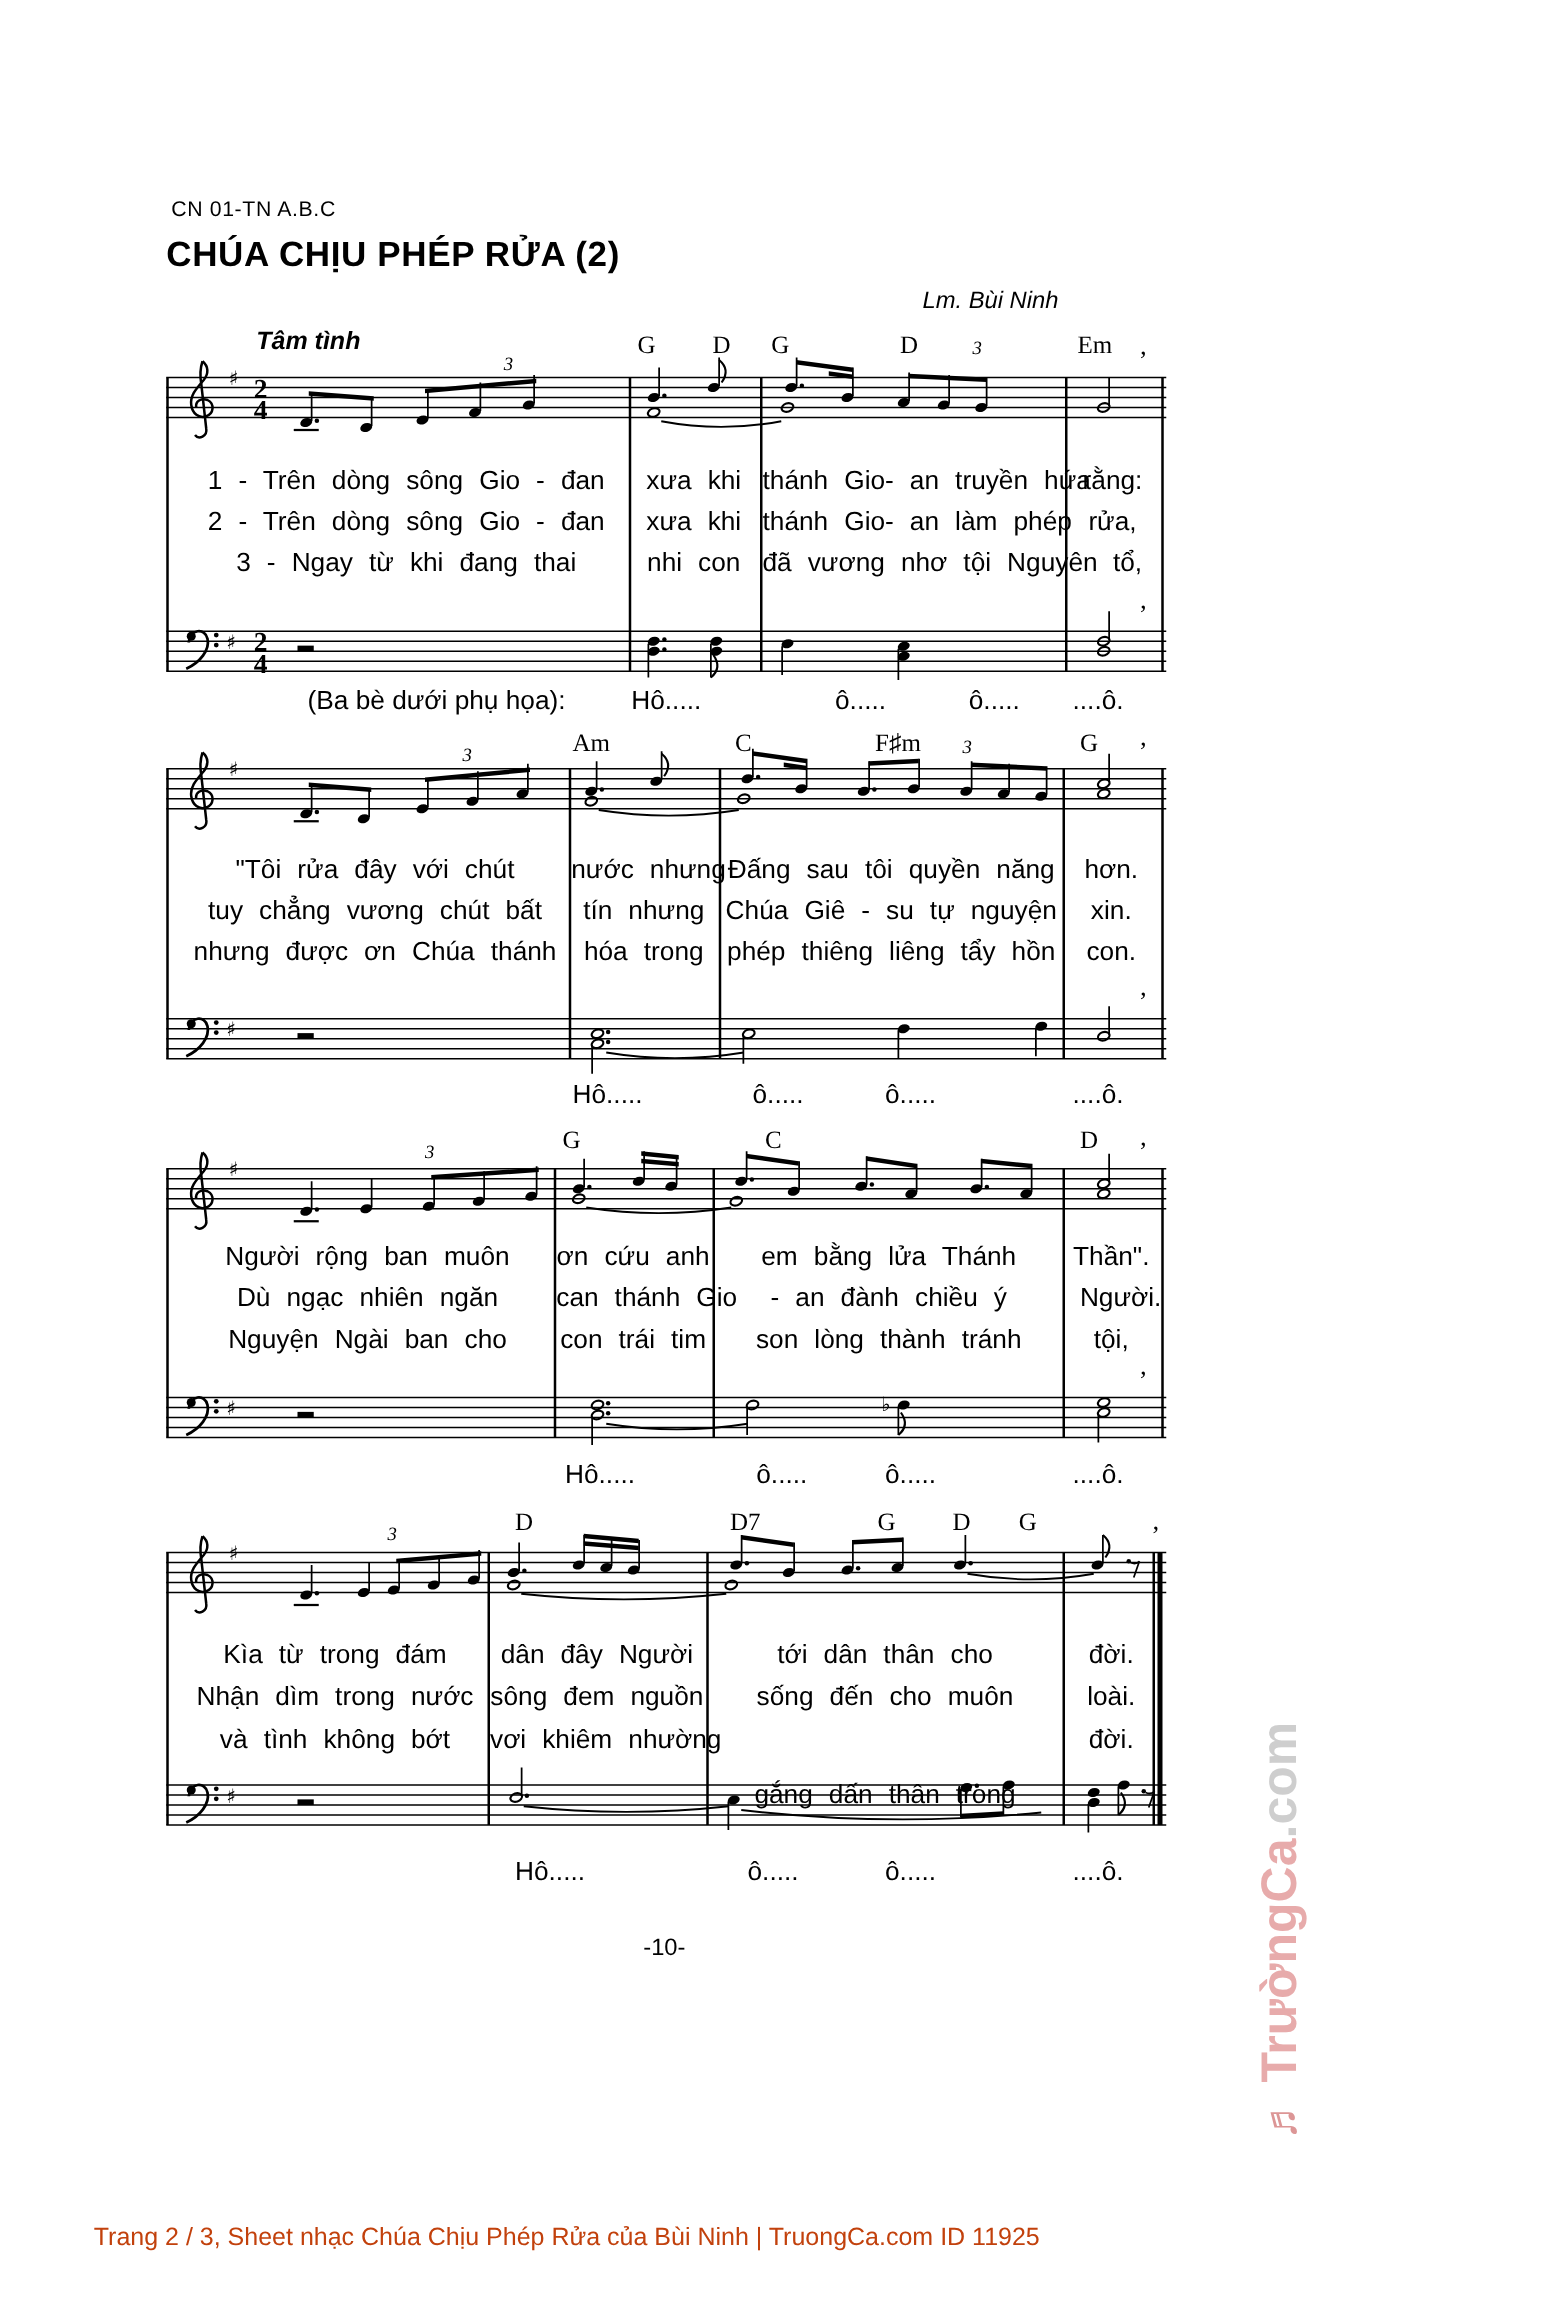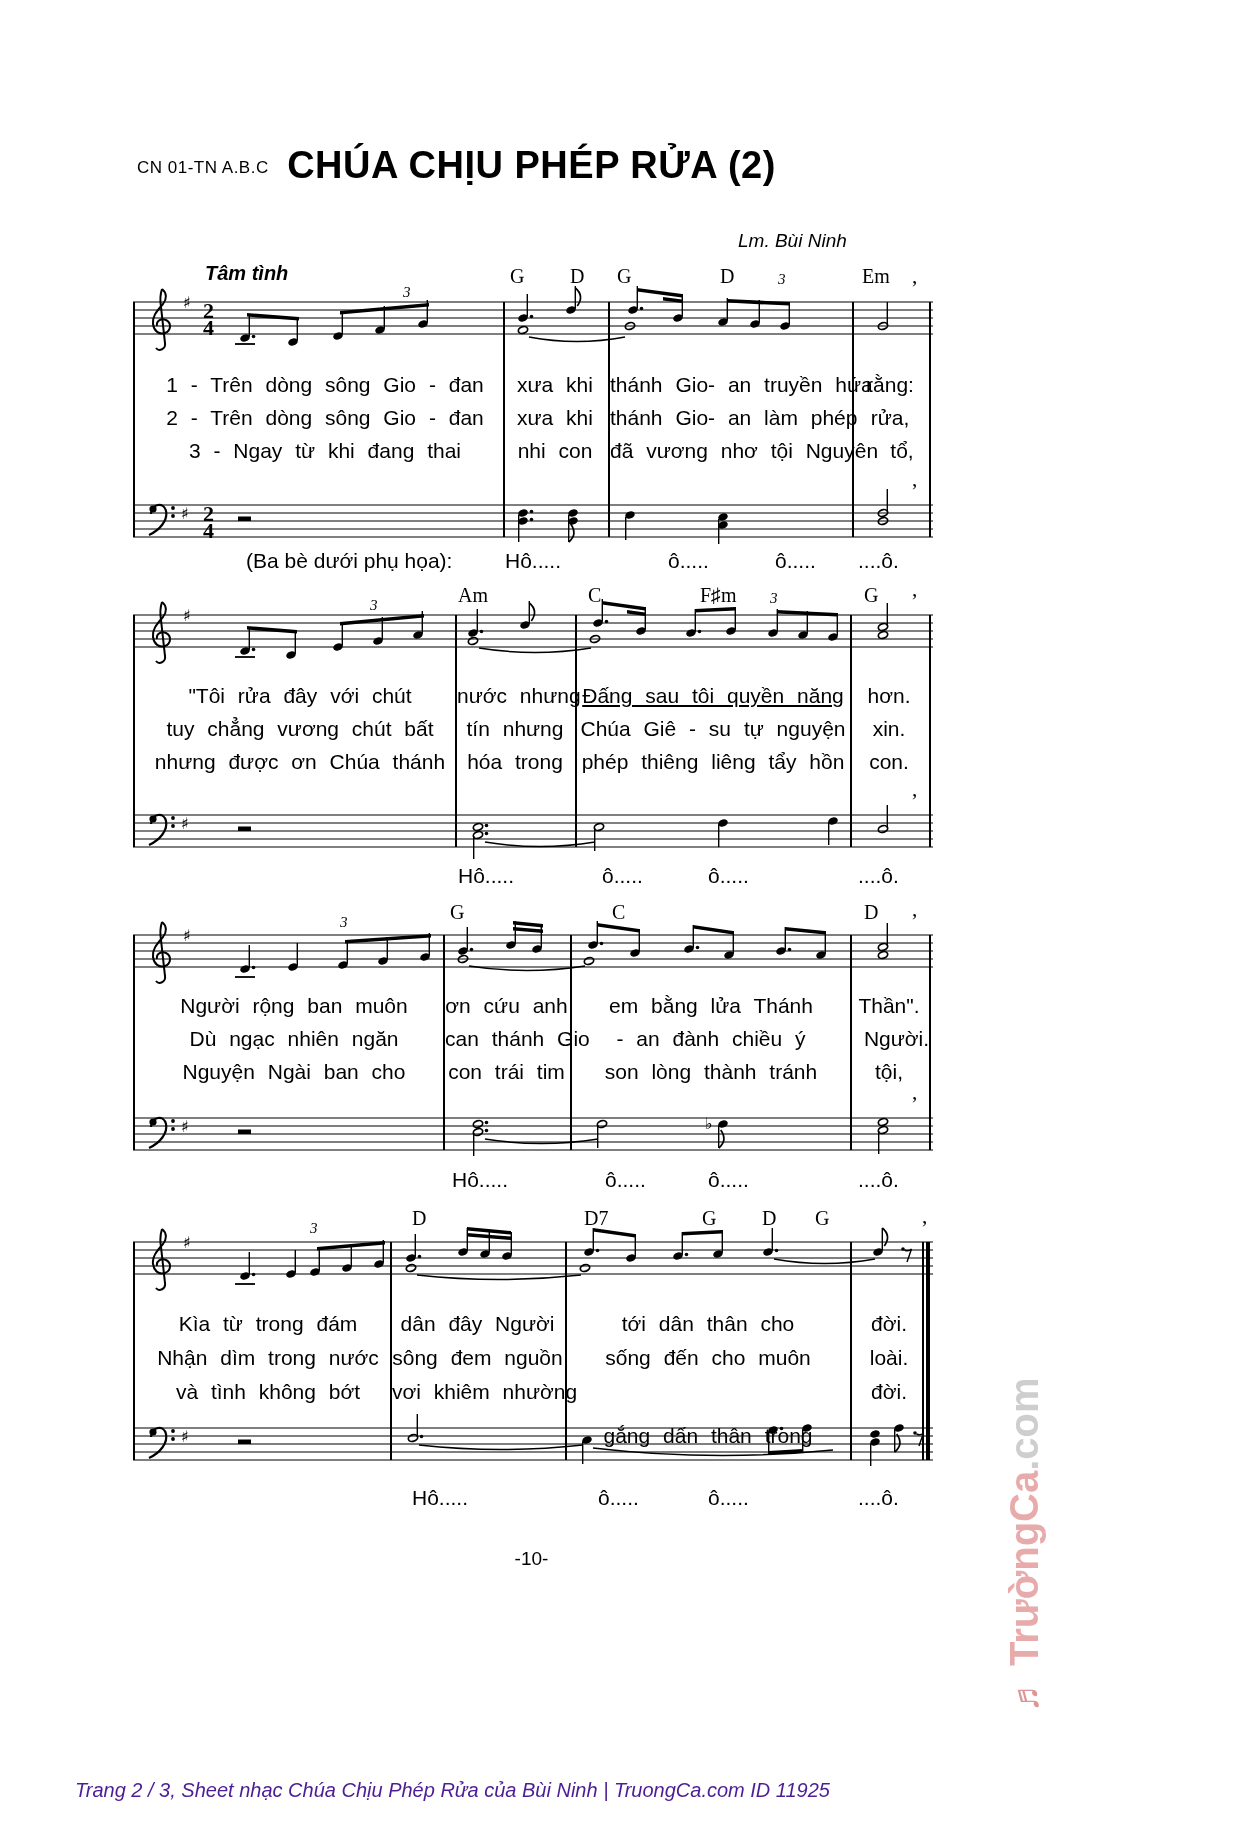--- a/index.html
+++ b/index.html
@@ -1,31 +1,31 @@
 <!DOCTYPE html>
 <html><head>
 <meta charset="utf-8">
 <style>
   html,body{margin:0;padding:0;background:#888;}
   .page{position:relative;width:1240px;height:1841px;background:#ffffff;overflow:hidden;
         font-family:"Liberation Sans",sans-serif;color:#000;}
   .abs{position:absolute;}
   .code{font-size:17px;letter-spacing:.5px;}
-  .title{font-size:38px;font-weight:bold;letter-spacing:.5px;text-align:center;}
+  .title{font-size:28px;font-weight:bold;letter-spacing:.5px;text-align:left;margin-top:44px;}
   .subtitle{font-size:20px;text-align:center;}
   .author{font-size:19px;font-style:italic;}
   .tempo{font-size:20px;font-style:italic;font-weight:bold;white-space:nowrap;}
   .chord{position:absolute;font-family:"Liberation Serif",serif;font-size:20px;white-space:nowrap;}
   .trip{position:absolute;font-family:"Liberation Serif",serif;font-style:italic;font-size:15px;}
   .lyr{position:absolute;font-size:21px;line-height:26px;text-align:center;word-spacing:7px;white-space:nowrap;}
   .har{position:absolute;font-size:21px;white-space:nowrap;}
   .bar{position:absolute;width:1.5px;background:#000;}
   .bar-thick{position:absolute;width:4px;background:#000;}
   .pagenum{font-size:19px;text-align:center;}
-  .footer{font-size:20px;color:#4c1d95;white-space:nowrap;font-style:italic;}
+  .footer{font-size:20px;color:#c2410c;white-space:nowrap;}
   .watermark{position:absolute;left:1002px;top:1712px;width:484px;height:44px;
              transform:rotate(-90deg);transform-origin:0 0;font-weight:bold;font-size:40px;
              white-space:nowrap;opacity:.9;}
   .wm-icon{color:#d98b8b;font-size:36px;margin-right:10px;}
   .wm-name{color:#e5a2a2;}
   .wm-tld{color:#c9c9c9;}
   svg{overflow:visible;}
 </style>
 </head>
 <body>
@@ -219,21 +219,21 @@
         <ellipse cx="700" cy="37" rx="4.9" ry="3.5" fill="#000" transform="rotate(-18 700 37)"></ellipse>
         <line x1="704.3" y1="35.8" x2="704.3" y2="13" stroke="#000" stroke-width="1.4"></line>
         <polygon points="644,10 704,13 704,16.6 644,13.6" fill="#000"></polygon>
         <ellipse cx="750" cy="27" rx="4.8" ry="3.3" fill="none" stroke="#000" stroke-width="1.7" transform="rotate(-18 750 27)"></ellipse>
         <ellipse cx="750" cy="35" rx="4.8" ry="3.3" fill="none" stroke="#000" stroke-width="1.7" transform="rotate(-18 750 35)"></ellipse>
         <line x1="754.3" y1="25.8" x2="754.3" y2="3" stroke="#000" stroke-width="1.4"></line>
         <text x="778" y="8" font-size="21" font-family="Liberation Serif,serif">’</text>
       </svg>
     <div class="lyr" style="left:150px;top:683px;width:300px;">"Tôi rửa đây với chút</div>
     <div class="lyr" style="left:457px;top:683px;width:116px;">nước nhưng</div>
-    <div class="lyr" style="left:578px;top:683px;width:270px;text-decoration:underline;">Đấng sau tôi quyền năng</div>
+    <div class="lyr" style="left:578px;top:683px;width:270px;">Đấng sau tôi quyền năng</div>
     <div class="lyr" style="left:850px;top:683px;width:78px;">hơn.</div>
     <div class="lyr" style="left:150px;top:716px;width:300px;">tuy chẳng vương chút bất</div>
     <div class="lyr" style="left:457px;top:716px;width:116px;">tín nhưng</div>
     <div class="lyr" style="left:578px;top:716px;width:270px;">Chúa Giê - su tự nguyện</div>
     <div class="lyr" style="left:850px;top:716px;width:78px;">xin.</div>
     <div class="lyr" style="left:150px;top:749px;width:300px;">nhưng được ơn Chúa thánh</div>
     <div class="lyr" style="left:457px;top:749px;width:116px;">hóa trong</div>
     <div class="lyr" style="left:578px;top:749px;width:270px;">phép thiêng liêng tẩy hồn</div>
     <div class="lyr" style="left:850px;top:749px;width:78px;">con.</div>
     <svg id="b2" class="abs" style="left:133px;top:800px;" width="800" height="72">

